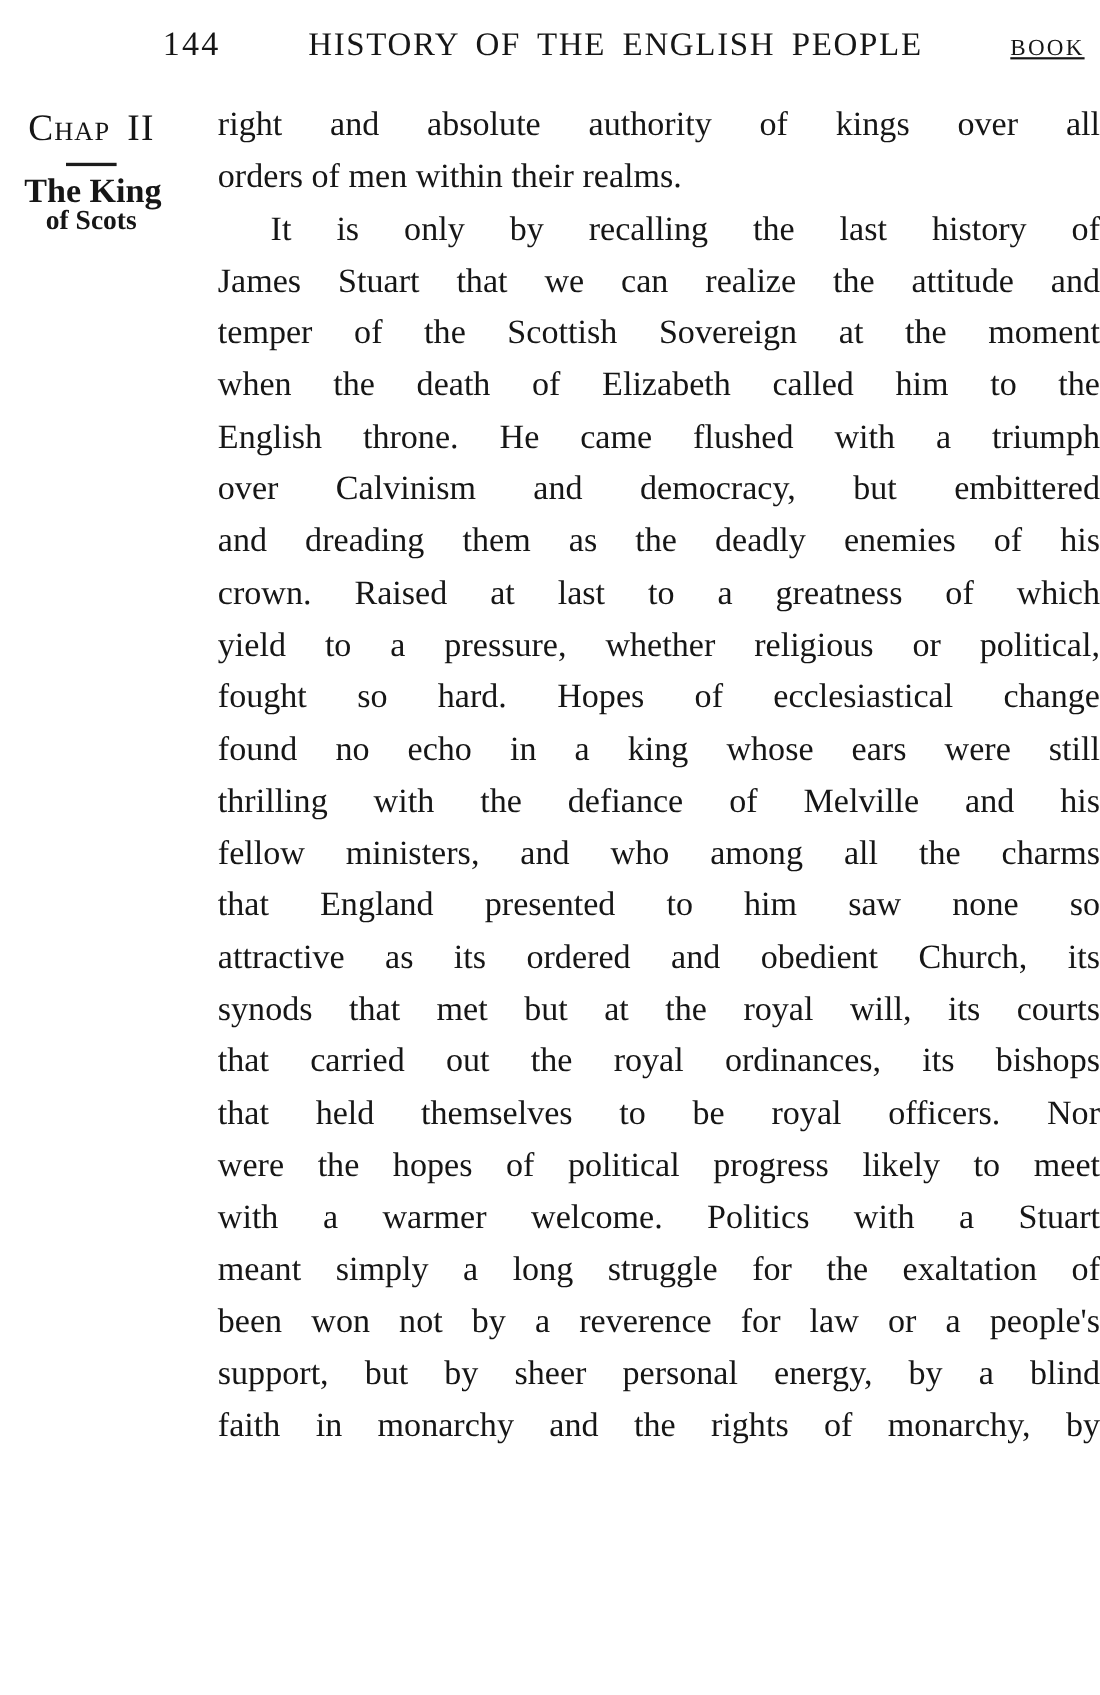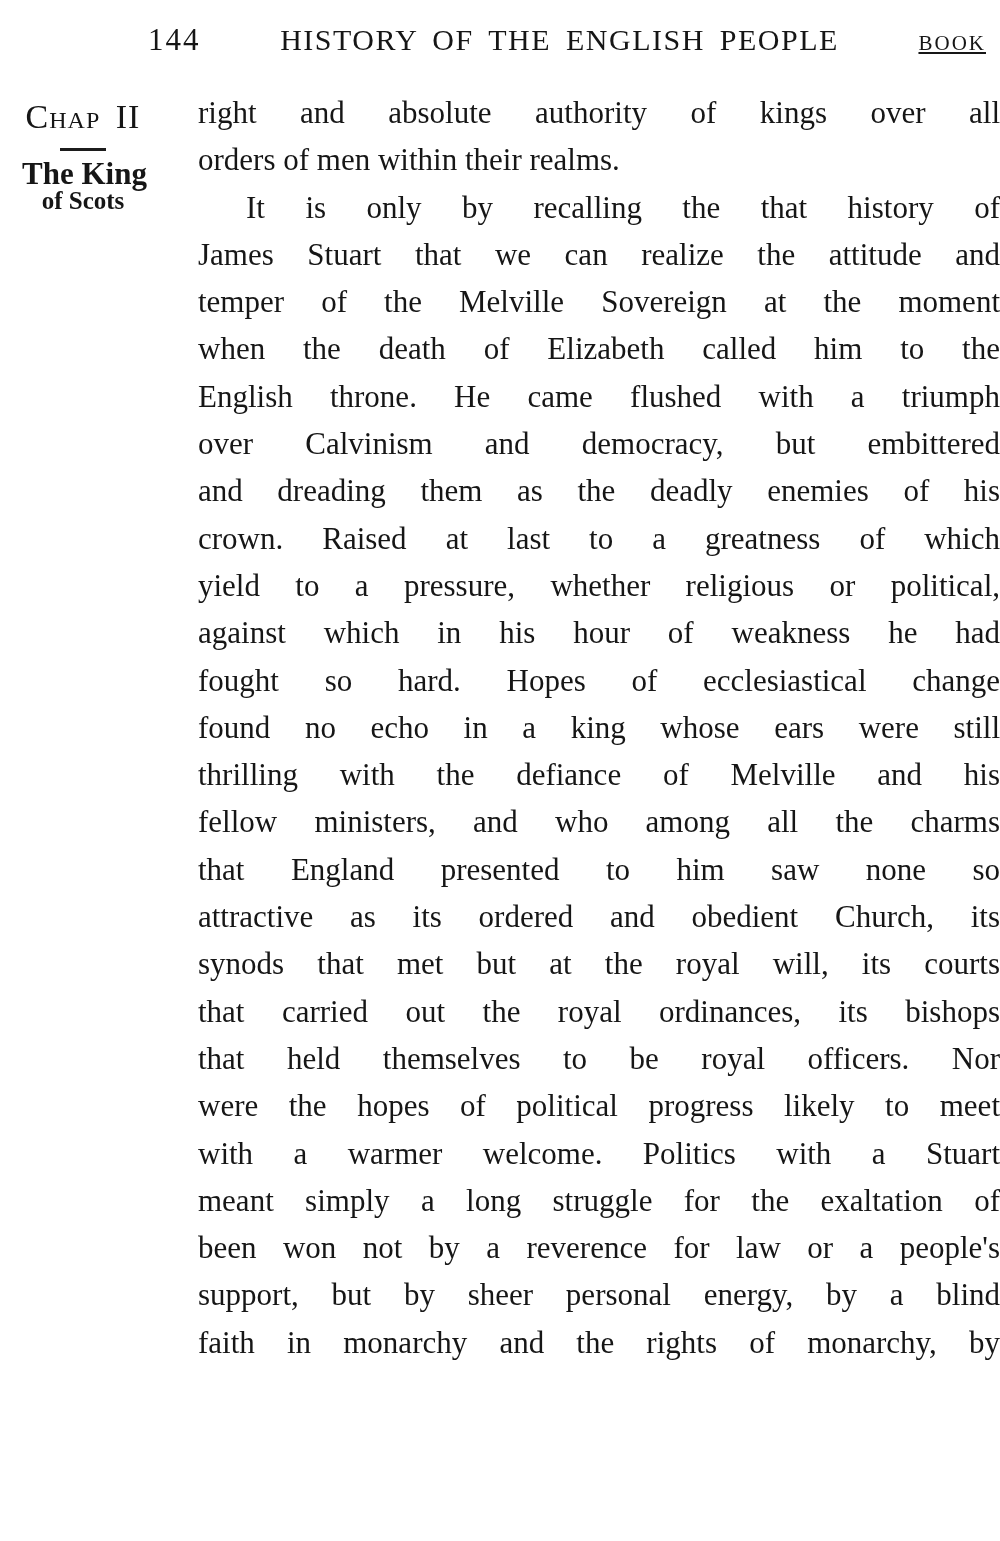--- a/index.html
+++ b/index.html
@@ -120,30 +120,29 @@
   </div>
 
   <div class="body-text">
     <div>
 
     <div class="line">right and absolute authority of kings over all</div>
         <div class="line para-end">orders of men within their realms.</div>
       </div>
     <div>
 
-    <div class="line indent">It is only by recalling the that history of</div>
+    <div class="line indent">It is only by recalling the last history of</div>
         <div class="line">James Stuart that we can realize the attitude and</div>
-        <div class="line">temper of the Melville Sovereign at the moment</div>
+        <div class="line">temper of the Scottish Sovereign at the moment</div>
         <div class="line">when the death of Elizabeth called him to the</div>
         <div class="line">English throne.  He came flushed with a triumph</div>
         <div class="line">over Calvinism and democracy, but embittered</div>
         <div class="line">and dreading them as the deadly enemies of his</div>
         <div class="line">crown.  Raised at last to a greatness of which</div>
         <div class="line">yield to a pressure, whether religious or political,</div>
-        <div class="line">against which in his hour of weakness he had</div>
         <div class="line">fought so hard.  Hopes of ecclesiastical change</div>
         <div class="line">found no echo in a king whose ears were still</div>
         <div class="line">thrilling with the defiance of Melville and his</div>
         <div class="line">fellow ministers, and who among all the charms</div>
         <div class="line">that England presented to him saw none so</div>
         <div class="line">attractive as its ordered and obedient Church, its</div>
         <div class="line">synods that met but at the royal will, its courts</div>
         <div class="line">that carried out the royal ordinances, its bishops</div>
         <div class="line">that held themselves to be royal officers.  Nor</div>
         <div class="line">were the hopes of political progress likely to meet</div>

